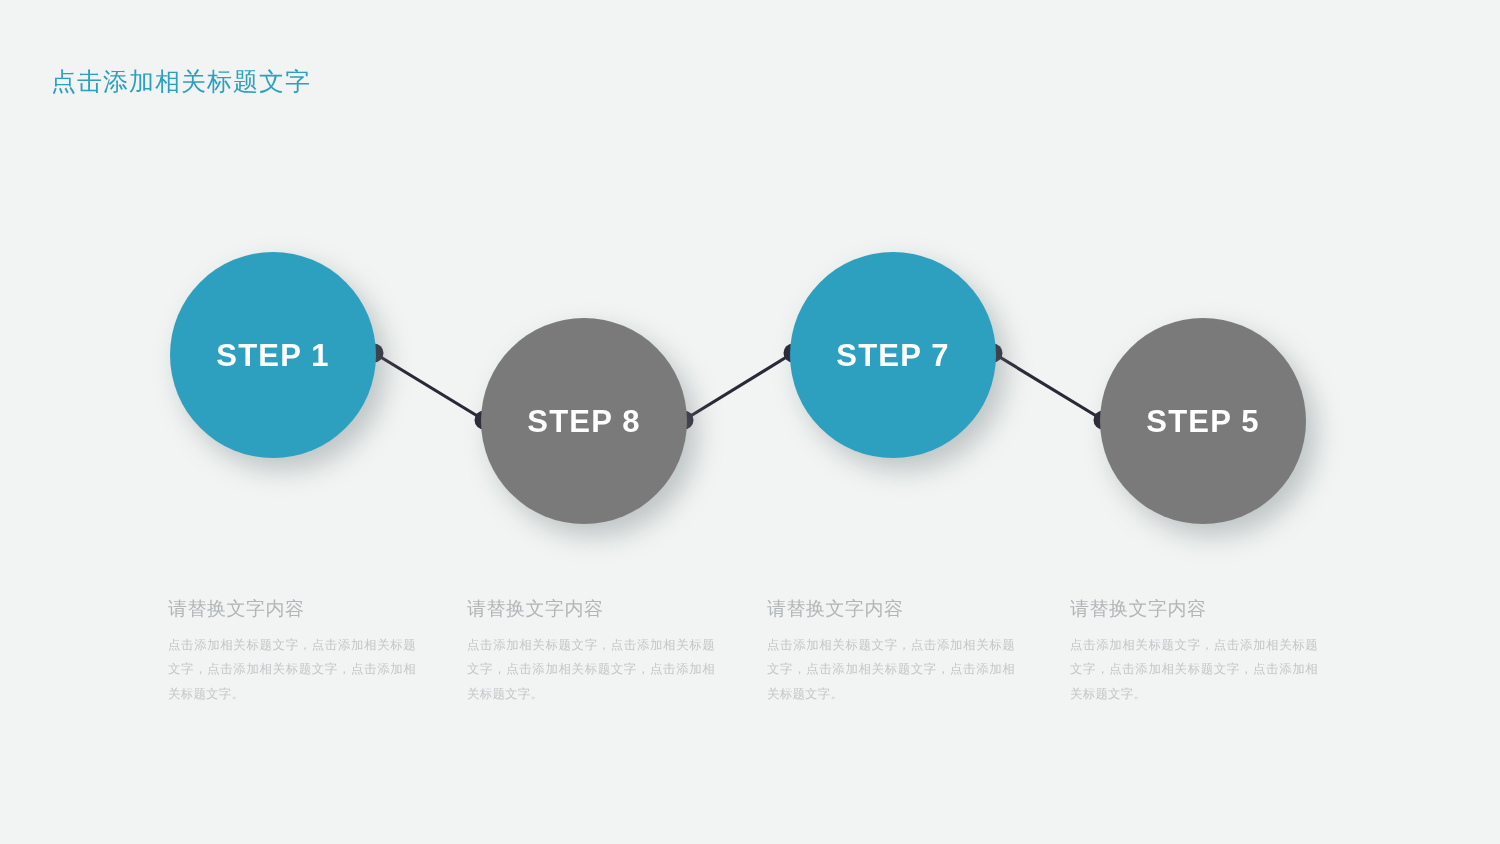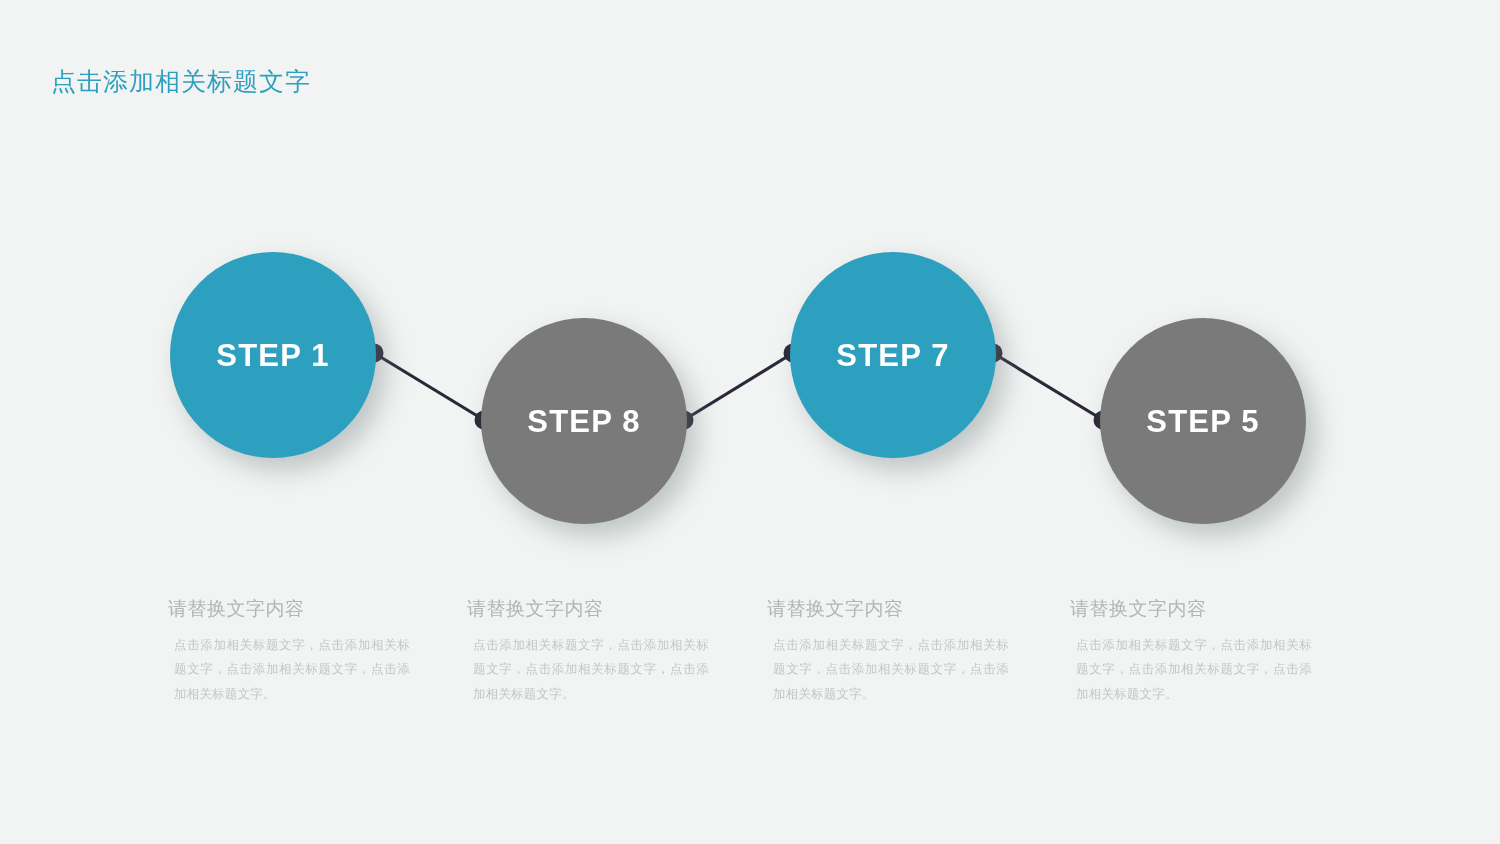--- a/index.html
+++ b/index.html
@@ -100,21 +100,21 @@
     color: #b2b5b7;
     line-height: 1.2;
     margin: 0 0 12px 0;
     font-weight: 400;
     letter-spacing: 0.5px;
   }
   .col-body {
     font-size: 12.5px;
     color: #c3c6c7;
     line-height: 1.95;
-    margin: 6px;
+    margin: 0;
     text-align: justify;
     letter-spacing: 0.2px;
   }
 </style>
 </head>
 <body>
 
 <div class="slide">
 
   <div class="slide-title">点击添加相关标题文字</div>

